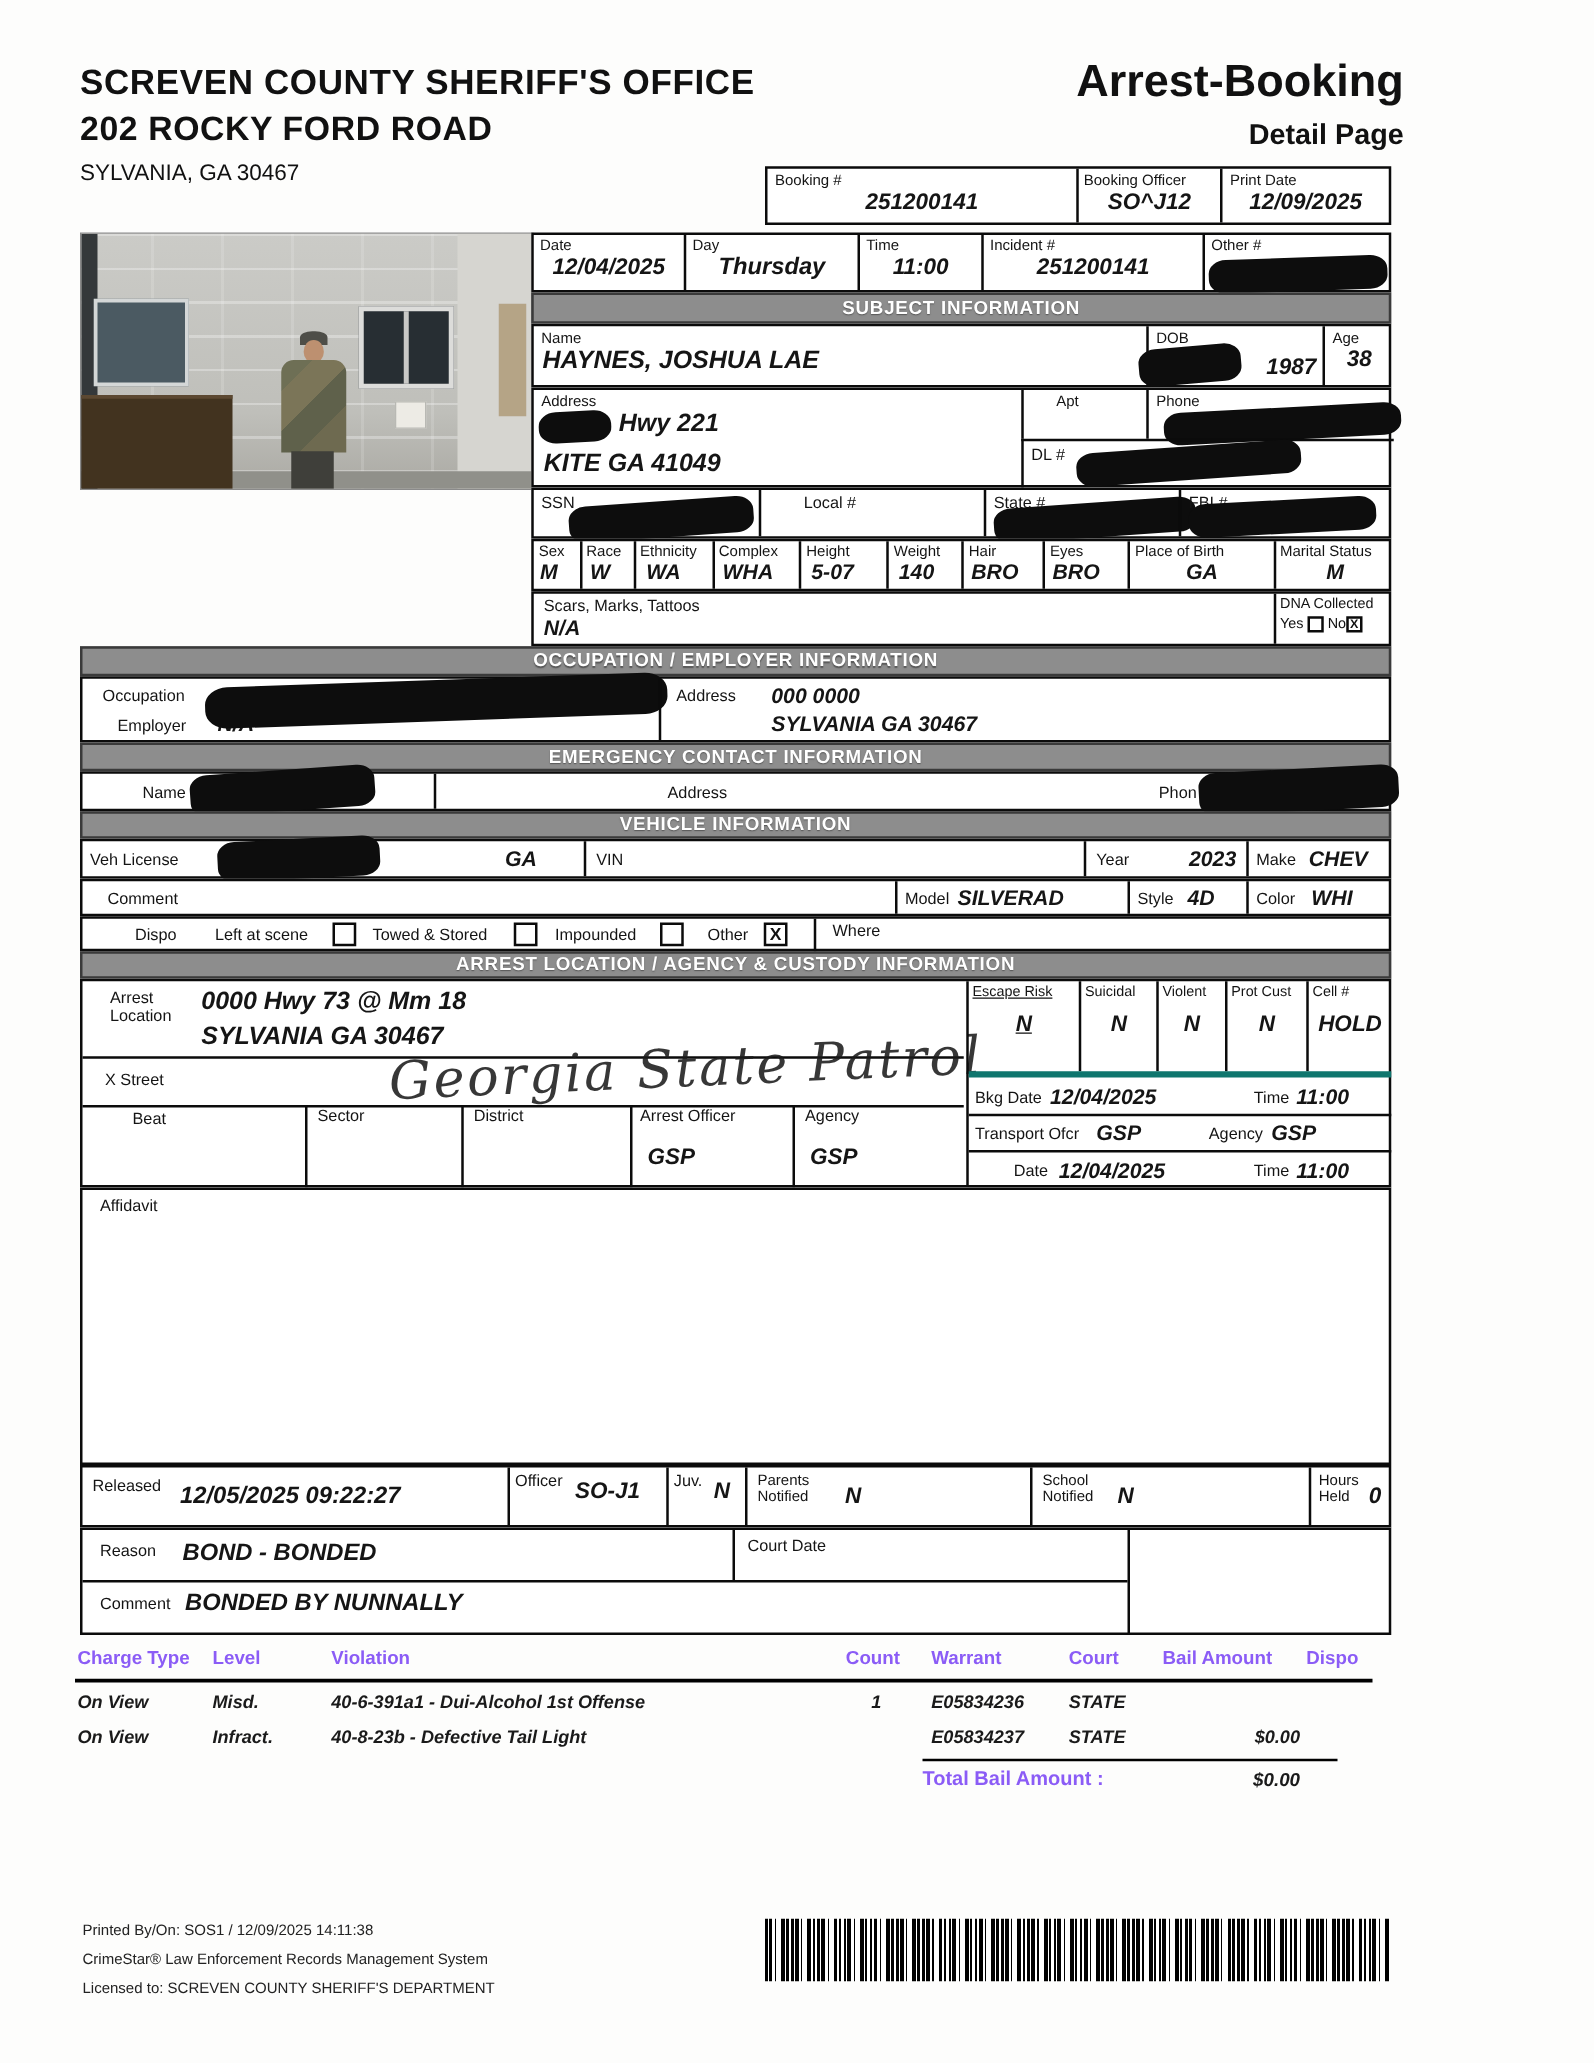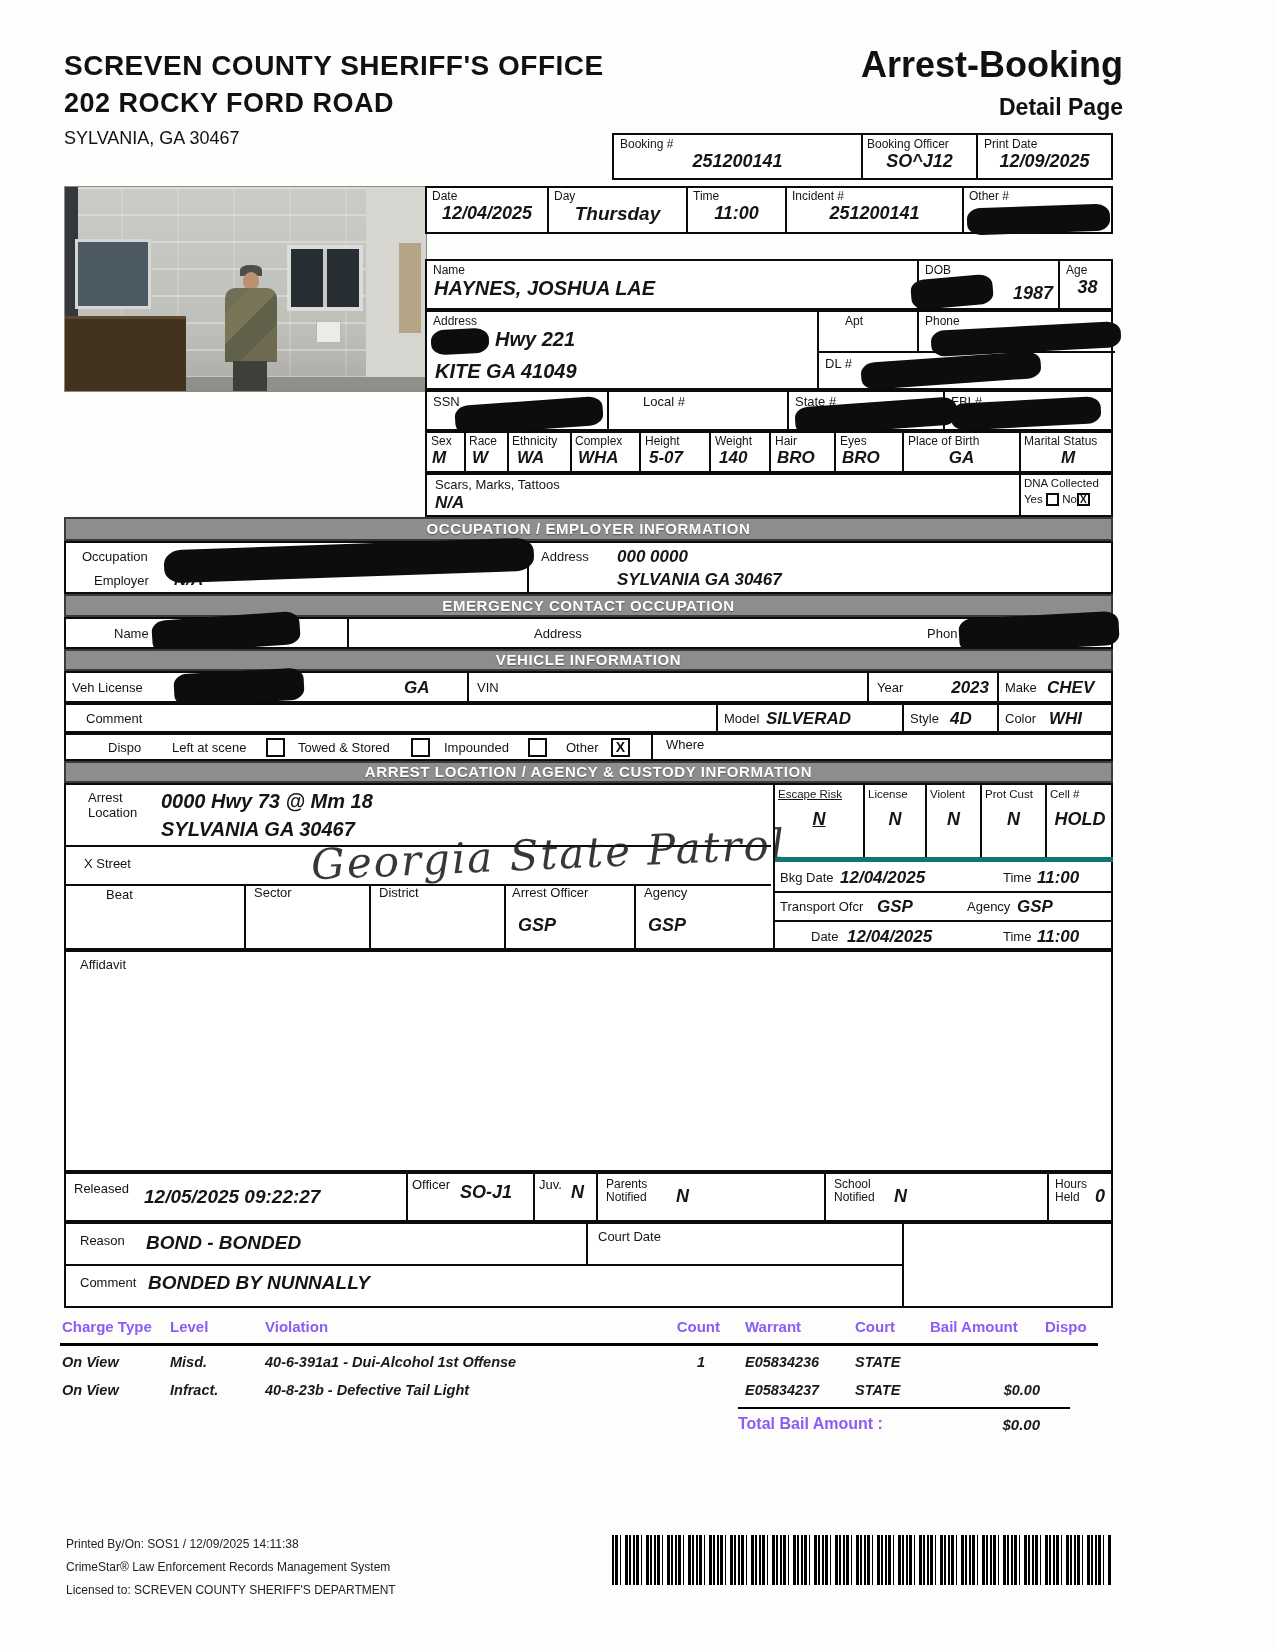--- a/index.html
+++ b/index.html
@@ -96,20 +96,21 @@
     <div class="c" style="width:177px;">
       <div class="lbl" style="padding:2px 0 0 5px;">Incident #</div>
       <div class="v v18" style="text-align:center;">251200141</div>
     </div>
     <div class="c" style="width:153px;">
       <div class="lbl" style="padding:2px 0 0 5px;">Other #</div>
       <div class="redact" style="left:3px;top:18px;width:143px;height:27px;transform:rotate(-2deg);"></div>
     </div>
   </div>
 
+  <div class="secbar" style="left:425px;top:234px;width:688px;height:25px;line-height:21px;">SUBJECT INFORMATION</div>
 
   <div class="row" style="left:425px;top:259px;width:688px;height:51px;">
     <div class="c" style="width:490px;">
       <div class="lbl" style="padding:3px 0 0 6px;">Name</div>
       <div class="v v20" style="padding-left:7px;">HAYNES, JOSHUA  LAE</div>
     </div>
     <div class="c" style="width:141px;">
       <div class="lbl" style="padding:3px 0 0 6px;">DOB</div>
       <div class="v v18" style="position:absolute;right:5px;top:22px;">1987</div>
       <div class="redact" style="left:-8px;top:16px;width:82px;height:30px;transform:rotate(-5deg);"></div>
@@ -226,21 +227,21 @@
       <div class="v" style="position:absolute;left:108px;top:27px;">N/A</div>
       <div class="redact" style="left:98px;top:1px;width:370px;height:33px;transform:rotate(-2deg);border-radius:18px/14px;"></div>
     </div>
     <div class="c" style="width:588px;">
       <div class="lbl lbl13" style="position:absolute;left:12px;top:7px;">Address</div>
       <div class="v" style="position:absolute;left:88px;top:4px;">000 0000</div>
       <div class="v" style="position:absolute;left:88px;top:27px;">SYLVANIA GA 30467</div>
     </div>
   </div>
 
-  <div class="secbar" style="left:64px;top:594px;width:1049px;height:23px;line-height:19px;">EMERGENCY CONTACT OCCUPATION</div>
+  <div class="secbar" style="left:64px;top:594px;width:1049px;height:23px;line-height:19px;">EMERGENCY CONTACT INFORMATION</div>
   <div class="row" style="left:64px;top:617px;width:1049px;height:32px;">
     <div class="c" style="width:281px;">
       <div class="lbl lbl13" style="position:absolute;left:48px;top:8px;">Name</div>
       <div class="redact" style="left:86px;top:-3px;width:148px;height:33px;transform:rotate(-4deg);"></div>
     </div>
     <div class="c" style="width:577px;">
       <div class="lbl lbl13" style="position:absolute;left:185px;top:8px;">Address</div>
     </div>
     <div class="c" style="width:191px;border-left:none;">
       <div class="lbl lbl13" style="position:absolute;left:3px;top:8px;">Phon</div>
@@ -325,21 +326,21 @@
       <div class="sig" style="left:245px;top:45px;">Georgia State Patrol</div>
     </div>
 
     <div class="c" style="width:342px;">
       <div class="abs" style="left:0;top:0;width:338px;height:72px;display:flex;">
         <div class="c" style="width:88px;border-left:none;text-decoration:underline;">
           <div class="lbl" style="padding:3px 0 0 3px;font-size:11.5px;">Escape Risk</div>
           <div class="v v18" style="text-align:center;margin-top:8px;">N</div>
         </div>
         <div class="c" style="width:62px;">
-          <div class="lbl" style="padding:3px 0 0 3px;font-size:11.5px;">License</div>
+          <div class="lbl" style="padding:3px 0 0 3px;font-size:11.5px;">Suicidal</div>
           <div class="v v18" style="text-align:center;margin-top:8px;">N</div>
         </div>
         <div class="c" style="width:55px;">
           <div class="lbl" style="padding:3px 0 0 3px;font-size:11.5px;">Violent</div>
           <div class="v v18" style="text-align:center;margin-top:8px;">N</div>
         </div>
         <div class="c" style="width:65px;">
           <div class="lbl" style="padding:3px 0 0 3px;font-size:11.5px;">Prot Cust</div>
           <div class="v v18" style="text-align:center;margin-top:8px;">N</div>
         </div>

